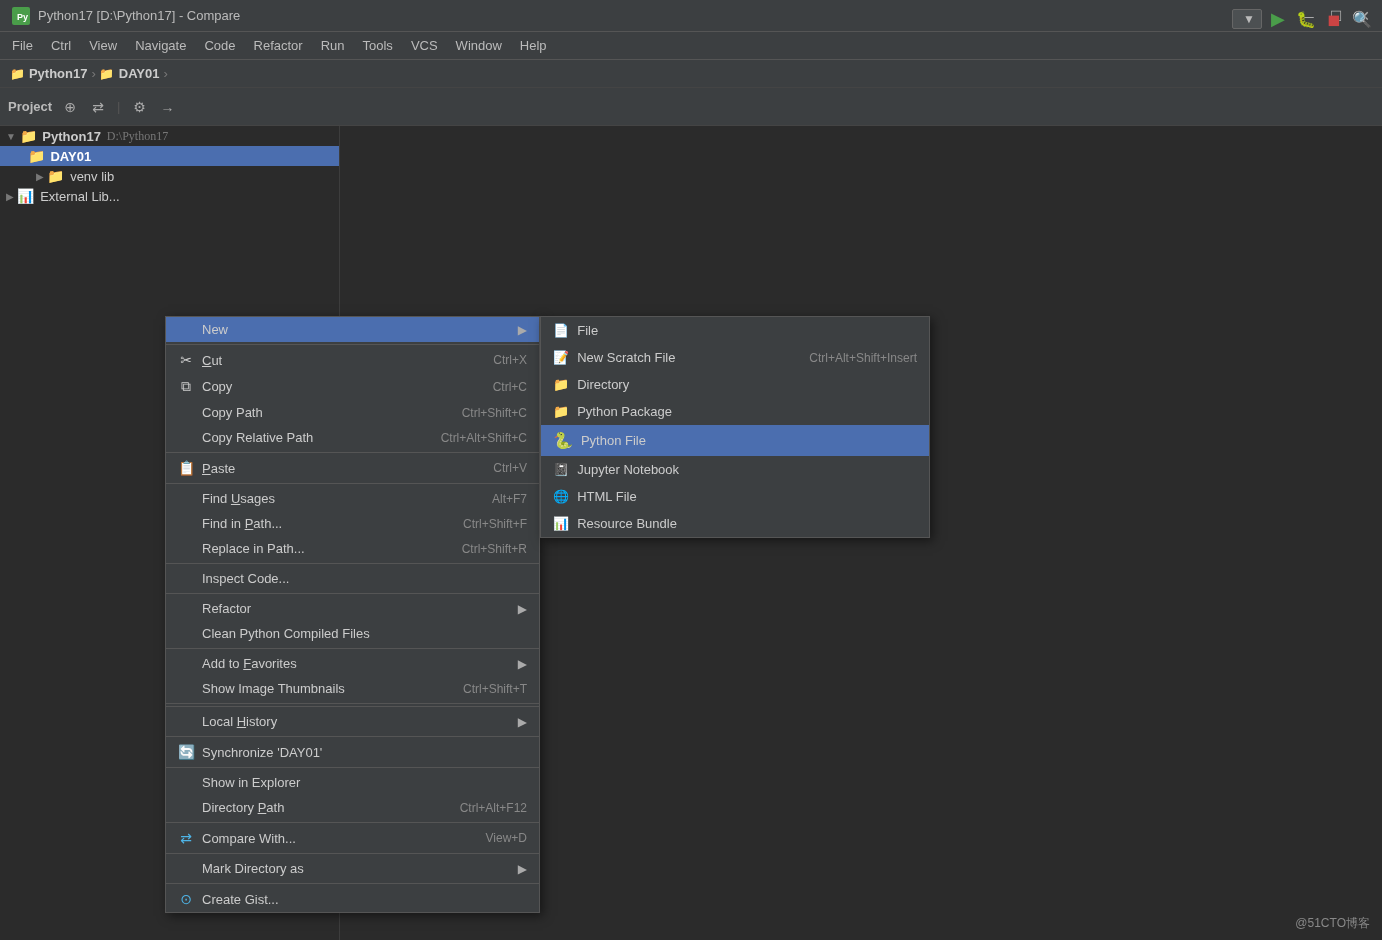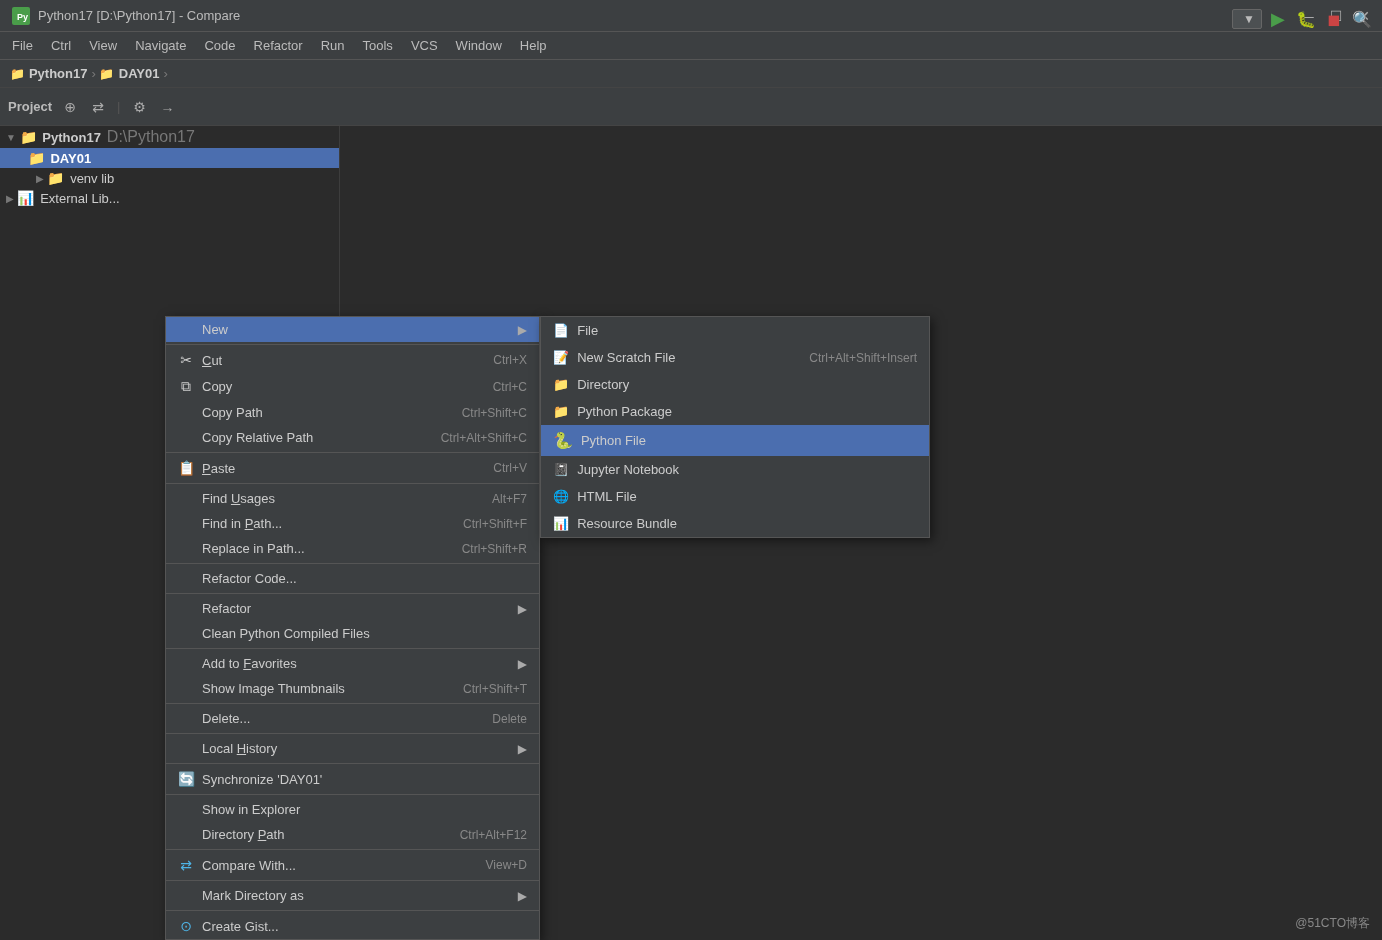--- a/index.html
+++ b/index.html
@@ -342,21 +342,21 @@
 </div>
 
 <div id="main-layout">
 
   <div id="sidebar">
 
     <div class="tree-item" style="padding-left: 6px;">
       <span class="tree-arrow">▼</span>
       <span class="folder-icon" style="color:#d4a843;">📁</span>
       <span style="color:#ccc; font-weight:bold;">Python17</span>
-      <span style="color:#777; margin-left:6px; font-size:16px;">D:\Python17</span>
+      <span style="color:#777; margin-left:6px; font-size:12px;font-family:Liberation Serif, serif;">D:\Python17</span>
     </div>
     <div class="tree-item selected" style="padding-left: 28px; background:#4b6eaf;">
       <span class="folder-icon" style="color:#d4a843;">📁</span>
       <span style="color:#fff; font-weight:bold;">DAY01</span>
     </div>
     <div class="tree-item" style="padding-left: 36px;">
       <span class="tree-arrow">▶</span>
       <span class="folder-icon" style="color:#d4a843;">📁</span>
       <span>venv  lib</span>
     </div>
@@ -432,21 +432,21 @@
       <div class="left">
         <span class="ctx-icon"></span>
         <span>Replace in Path...</span>
       </div>
       <span class="shortcut">Ctrl+Shift+R</span>
     </div>
     <div class="ctx-separator"></div>
     <div class="ctx-item">
       <div class="left">
         <span class="ctx-icon"></span>
-        <span>Refactor Code...</span>
+        <span>Inspect Code...</span>
       </div>
     </div>
     <div class="ctx-separator"></div>
     <div class="ctx-item">
       <div class="left">
         <span class="ctx-icon"></span>
         <span>Refactor</span>
       </div>
       <span class="arrow">▶</span>
     </div>
@@ -465,27 +465,20 @@
       <span class="arrow">▶</span>
     </div>
     <div class="ctx-item">
       <div class="left">
         <span class="ctx-icon"></span>
         <span>Show Image Thumbnails</span>
       </div>
       <span class="shortcut">Ctrl+Shift+T</span>
     </div>
     <div class="ctx-separator"></div>
-    <div class="ctx-item">
-      <div class="left">
-        <span class="ctx-icon"></span>
-        <span>Delete...</span>
-      </div>
-      <span class="shortcut">Delete</span>
-    </div>
     <div class="ctx-separator"></div>
     <div class="ctx-item">
       <div class="left">
         <span class="ctx-icon"></span>
         <span>Local <span class="underline">H</span>istory</span>
       </div>
       <span class="arrow">▶</span>
     </div>
     <div class="ctx-separator"></div>
     <div class="ctx-item">

